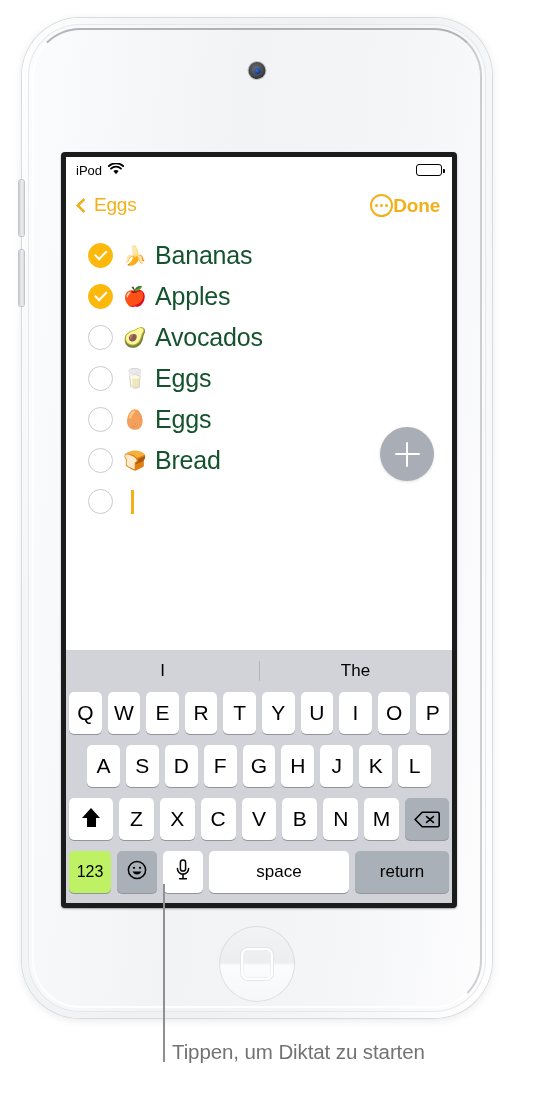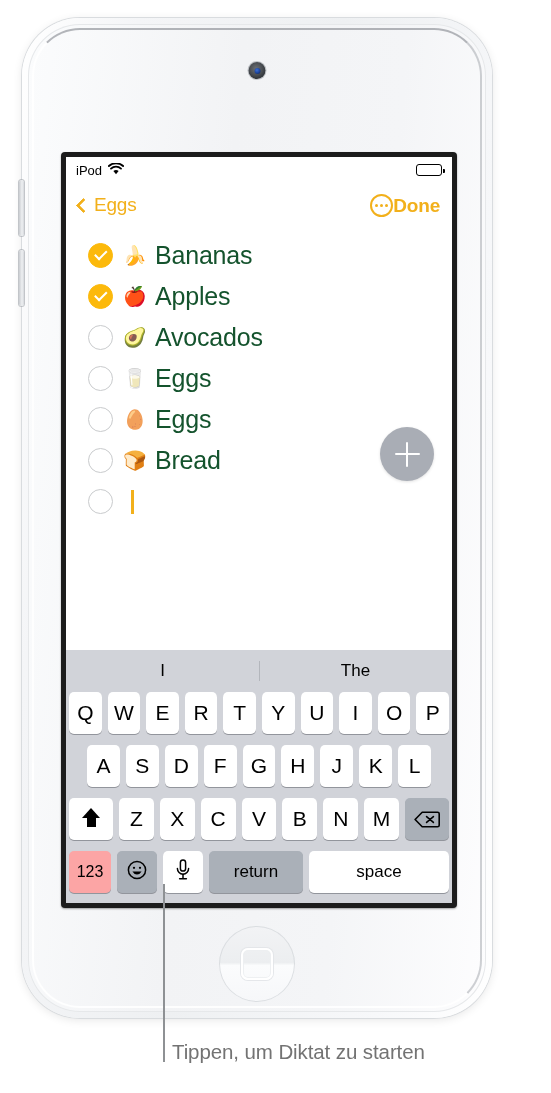--- a/index.html
+++ b/index.html
@@ -169,21 +169,21 @@
   .key {
     height: 42px; min-width: 32px; flex: 1;
     background: #fff; border-radius: 5px;
     display: flex; align-items: center; justify-content: center;
     font-size: 21px; color: #000; cursor: pointer;
     box-shadow: 0 1px 0 rgba(135,138,145,.85);
   }
   .krow.mid { padding: 0 21px; }
   .krow.bot { padding: 0 3px; }
   .key.wide { flex: 0 0 44px; background: #aab0b8; }
-  .key.fn { background: #fca5a5; }
+  .key.fn { background: #bef264; }
   .key.num { flex: 0 0 42px; font-size: 16px; }
   .key.emo { flex: 0 0 40px; background: #aab0b8; font-size: 19px; font-family:"DejaVu Sans",sans-serif;}
   .key.mic { flex: 0 0 40px; background: #fff; }
   .key.space { flex: 1 1 auto; font-size: 17px; background: #fff; }
   .key.return { flex: 0 0 94px; font-size: 17px; background: #aab0b8; }
   .krow.space-row { gap: 6px; margin-bottom: 6px; }
 
   
   .shift-arrow { width: 0; height: 0; position: relative; }
   .shift-arrow::before {
@@ -397,22 +397,22 @@
             <div class="key mic">
               <span>
                 <svg width="16" height="22" viewBox="0 0 16 22">
                   <rect x="5.4" y="1" width="5.2" height="11" rx="2.6" fill="none" stroke="#000" stroke-width="1.5"></rect>
                   <path d="M2.4 9.6 A5.6 5.6 0 0 0 13.6 9.6" fill="none" stroke="#000" stroke-width="1.5" stroke-linecap="round"></path>
                   <path d="M8 15.2 V19" stroke="#000" stroke-width="1.5" stroke-linecap="round"></path>
                   <path d="M4.6 19.8 H11.4" stroke="#000" stroke-width="1.5" stroke-linecap="round"></path>
                 </svg>
               </span>
             </div>
+            <div class="key space">space</div>
             <div class="key return">return</div>
-            <div class="key space">space</div>
           </div>
 
         </div>
       </div>
     </div>
 
     <div class="home-btn"></div>
   </div>
 
   <div class="callout-line"></div>

